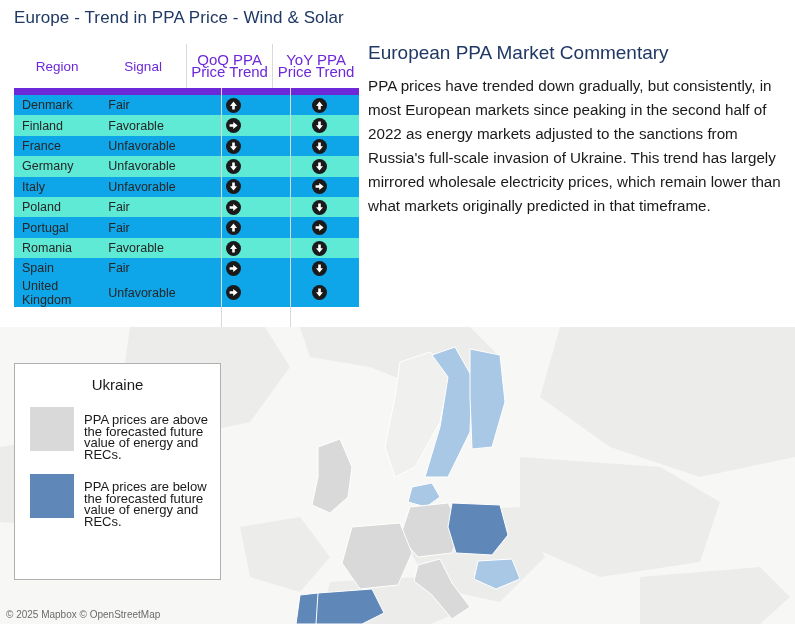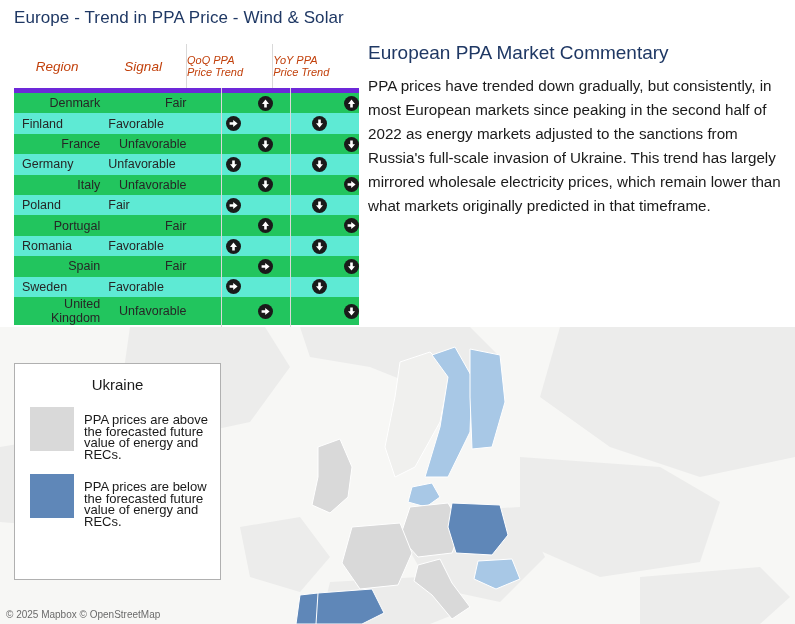--- a/index.html
+++ b/index.html
@@ -33,53 +33,52 @@
     top: 44px;
     width: 345px;
   }
   table.ppa {
     border-collapse: collapse;
     width: 345px;
     table-layout: fixed;
   }
   table.ppa th {
     font-weight: normal;
-    color: #c2410c;
+    color: #6d28d9;
     vertical-align: middle;
     padding: 0;
-    border-bottom: 5px solid #6d28d9;
-    font-style: italic;
+    border-bottom: 7px solid #6d28d9;
   }
   .th-region, .th-signal {
     font-size: 13.5px;
     height: 44px;
     text-align: center;
   }
   .th-qoq, .th-yoy {
-    font-size: 11px;
+    font-size: 15px;
     line-height: 12px;
     height: 44px;
-    text-align: left;
+    text-align: center;
     border-left: 1px solid #d9d9d9;
   }
   table.ppa td {
     padding: 0 0 0 8px;
     height: 20.4px;
     font-size: 12.5px;
     color: #262626;
     vertical-align: middle;
   }
   td.c-region { width: 112px; }
   td.c-signal { width: 95px; padding-left: 6px; }
   td.c-arrow {
     width: 69px;
     text-align: center;
     padding-left: 0;
   }
-  tr.shaded td { background: #22c55e; text-align: right; }
+  tr.shaded td { background: #0ea5e9; }
   tr.plain td { background: #5eead4; }
 
   .arrow {
     display: inline-block;
     width: 15px;
     height: 15px;
     border-radius: 50%;
     background: #1a1a1a;
     color: #ffffff;
     position: relative;
@@ -274,30 +273,20 @@
         <tr class="shaded">
           <td class="c-region">Spain</td>
           <td class="c-signal">Fair</td>
           <td class="c-arrow"><span class="arrow"><svg width="15" height="15" viewBox="0 0 15 15">
                 <path d="M11.6 7.5 L7.2 11 L7.2 8.8 L3.6 8.8 L3.6 6.2 L7.2 6.2 L7.2 4 Z" fill="#ffffff"></path>
               </svg></span></td>
           <td class="c-arrow"><span class="arrow"><svg width="15" height="15" viewBox="0 0 15 15">
                 <path d="M7.5 11.6 L4 7.2 L6.2 7.2 L6.2 3.6 L8.8 3.6 L8.8 7.2 L11 7.2 Z" fill="#ffffff"></path>
               </svg></span></td>
         </tr>
-        <tr class="plain">
-          <td class="c-region">Sweden</td>
-          <td class="c-signal">Favorable</td>
-          <td class="c-arrow"><span class="arrow"><svg width="15" height="15" viewBox="0 0 15 15">
-                <path d="M11.6 7.5 L7.2 11 L7.2 8.8 L3.6 8.8 L3.6 6.2 L7.2 6.2 L7.2 4 Z" fill="#ffffff"></path>
-              </svg></span></td>
-          <td class="c-arrow"><span class="arrow"><svg width="15" height="15" viewBox="0 0 15 15">
-                <path d="M7.5 11.6 L4 7.2 L6.2 7.2 L6.2 3.6 L8.8 3.6 L8.8 7.2 L11 7.2 Z" fill="#ffffff"></path>
-              </svg></span></td>
-        </tr>
         <tr class="shaded">
           <td class="c-region">United Kingdom</td>
           <td class="c-signal">Unfavorable</td>
           <td class="c-arrow"><span class="arrow"><svg width="15" height="15" viewBox="0 0 15 15">
                 <path d="M11.6 7.5 L7.2 11 L7.2 8.8 L3.6 8.8 L3.6 6.2 L7.2 6.2 L7.2 4 Z" fill="#ffffff"></path>
               </svg></span></td>
           <td class="c-arrow"><span class="arrow"><svg width="15" height="15" viewBox="0 0 15 15">
                 <path d="M7.5 11.6 L4 7.2 L6.2 7.2 L6.2 3.6 L8.8 3.6 L8.8 7.2 L11 7.2 Z" fill="#ffffff"></path>
               </svg></span></td>
         </tr>

